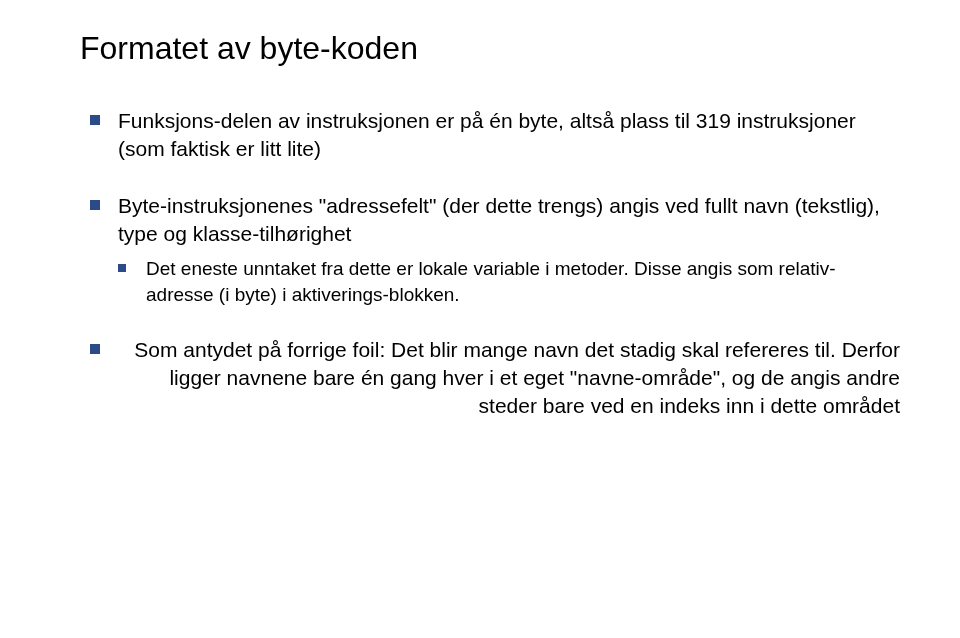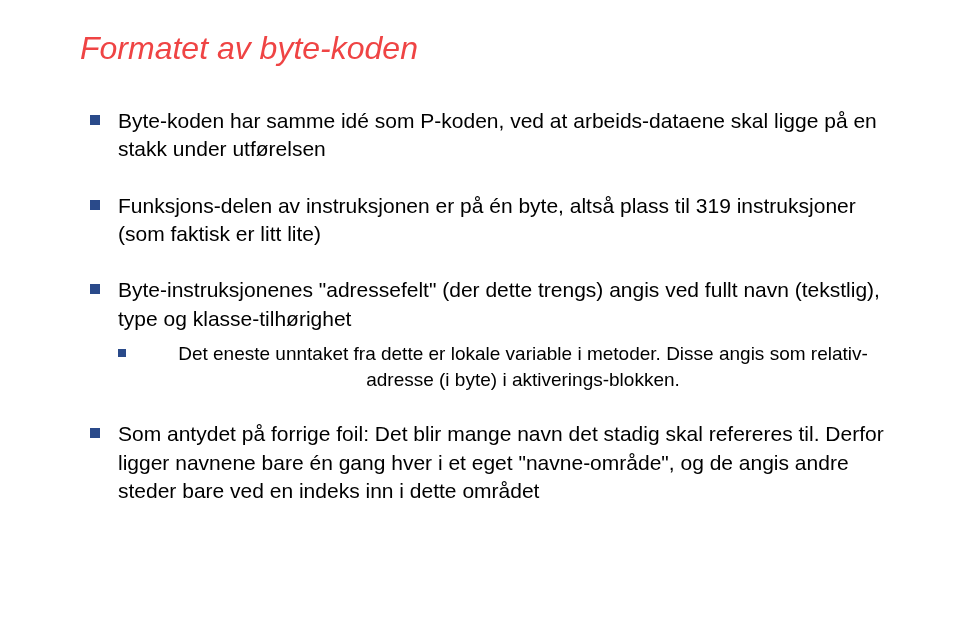--- a/index.html
+++ b/index.html
@@ -6,26 +6,25 @@
   body {
     width: 960px;
     height: 638px;
     background: #ffffff;
     font-family: Arial, Helvetica, sans-serif;
     padding: 30px 60px 30px 90px;
     position: relative;
     overflow: hidden;
   }
   .title {
-    color: #ef4444;
+    color: #000000;
     font-size: 32px;
     font-weight: normal;
     margin-bottom: 40px;
     margin-left: -10px;
-    font-style: italic;
   }
   .bullet-list {
     list-style: none;
   }
   .bullet-list > li {
     position: relative;
     padding-left: 28px;
     margin-bottom: 28px;
     font-size: 21px;
     line-height: 1.35;
@@ -43,44 +42,41 @@
   .sub-list {
     list-style: none;
     margin-top: 8px;
   }
   .sub-list > li {
     position: relative;
     padding-left: 28px;
     font-size: 19px;
     line-height: 1.35;
     color: #000;
-    text-align: center;
   }
   .sub-list > li::before {
     content: "";
     position: absolute;
     left: 0;
     top: 8px;
     width: 8px;
     height: 8px;
     background: #2a4a8a;
   }
   .last-block {
     margin-bottom: 0;
+    text-align: right;
   }
 </style>
 </head>
 <body>
 
 <h1 class="title">Formatet av byte-koden</h1>
 
 <ul class="bullet-list">
-  <li>
-    <span>Byte-koden har samme idé som P-koden, ved at arbeids-dataene skal ligge på en stakk under utførelsen</span>
-  </li>
   <li>
     <span>Funksjons-delen av instruksjonen er på én byte, altså plass til 319 instruksjoner (som faktisk er litt lite)</span>
   </li>
   <li>
     <span>Byte-instruksjonenes "adressefelt" (der dette trengs) angis ved fullt navn (tekstlig), type og klasse-tilhørighet</span>
     <ul class="sub-list">
       <li>
         <span>Det eneste unntaket fra dette er lokale variable i metoder.  Disse angis som relativ-adresse (i byte) i aktiverings-blokken.</span>
       </li>
     </ul>

